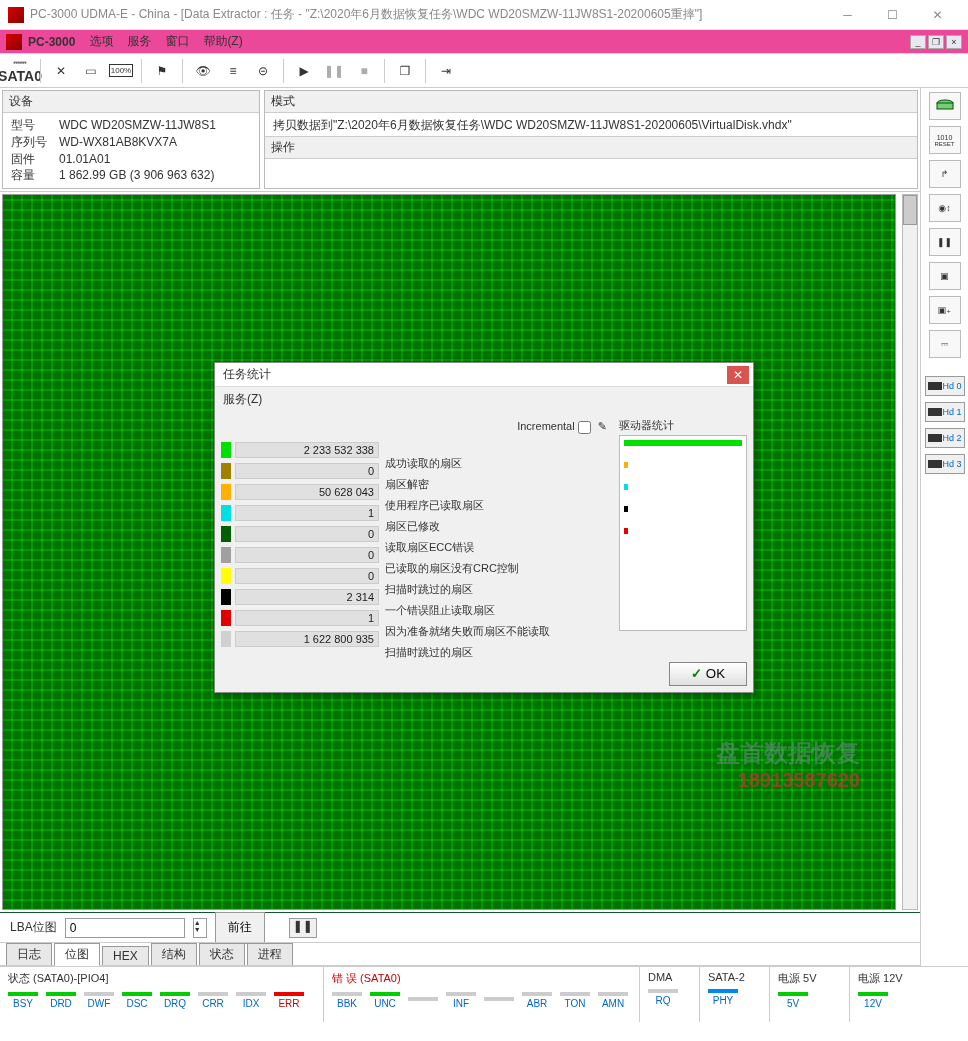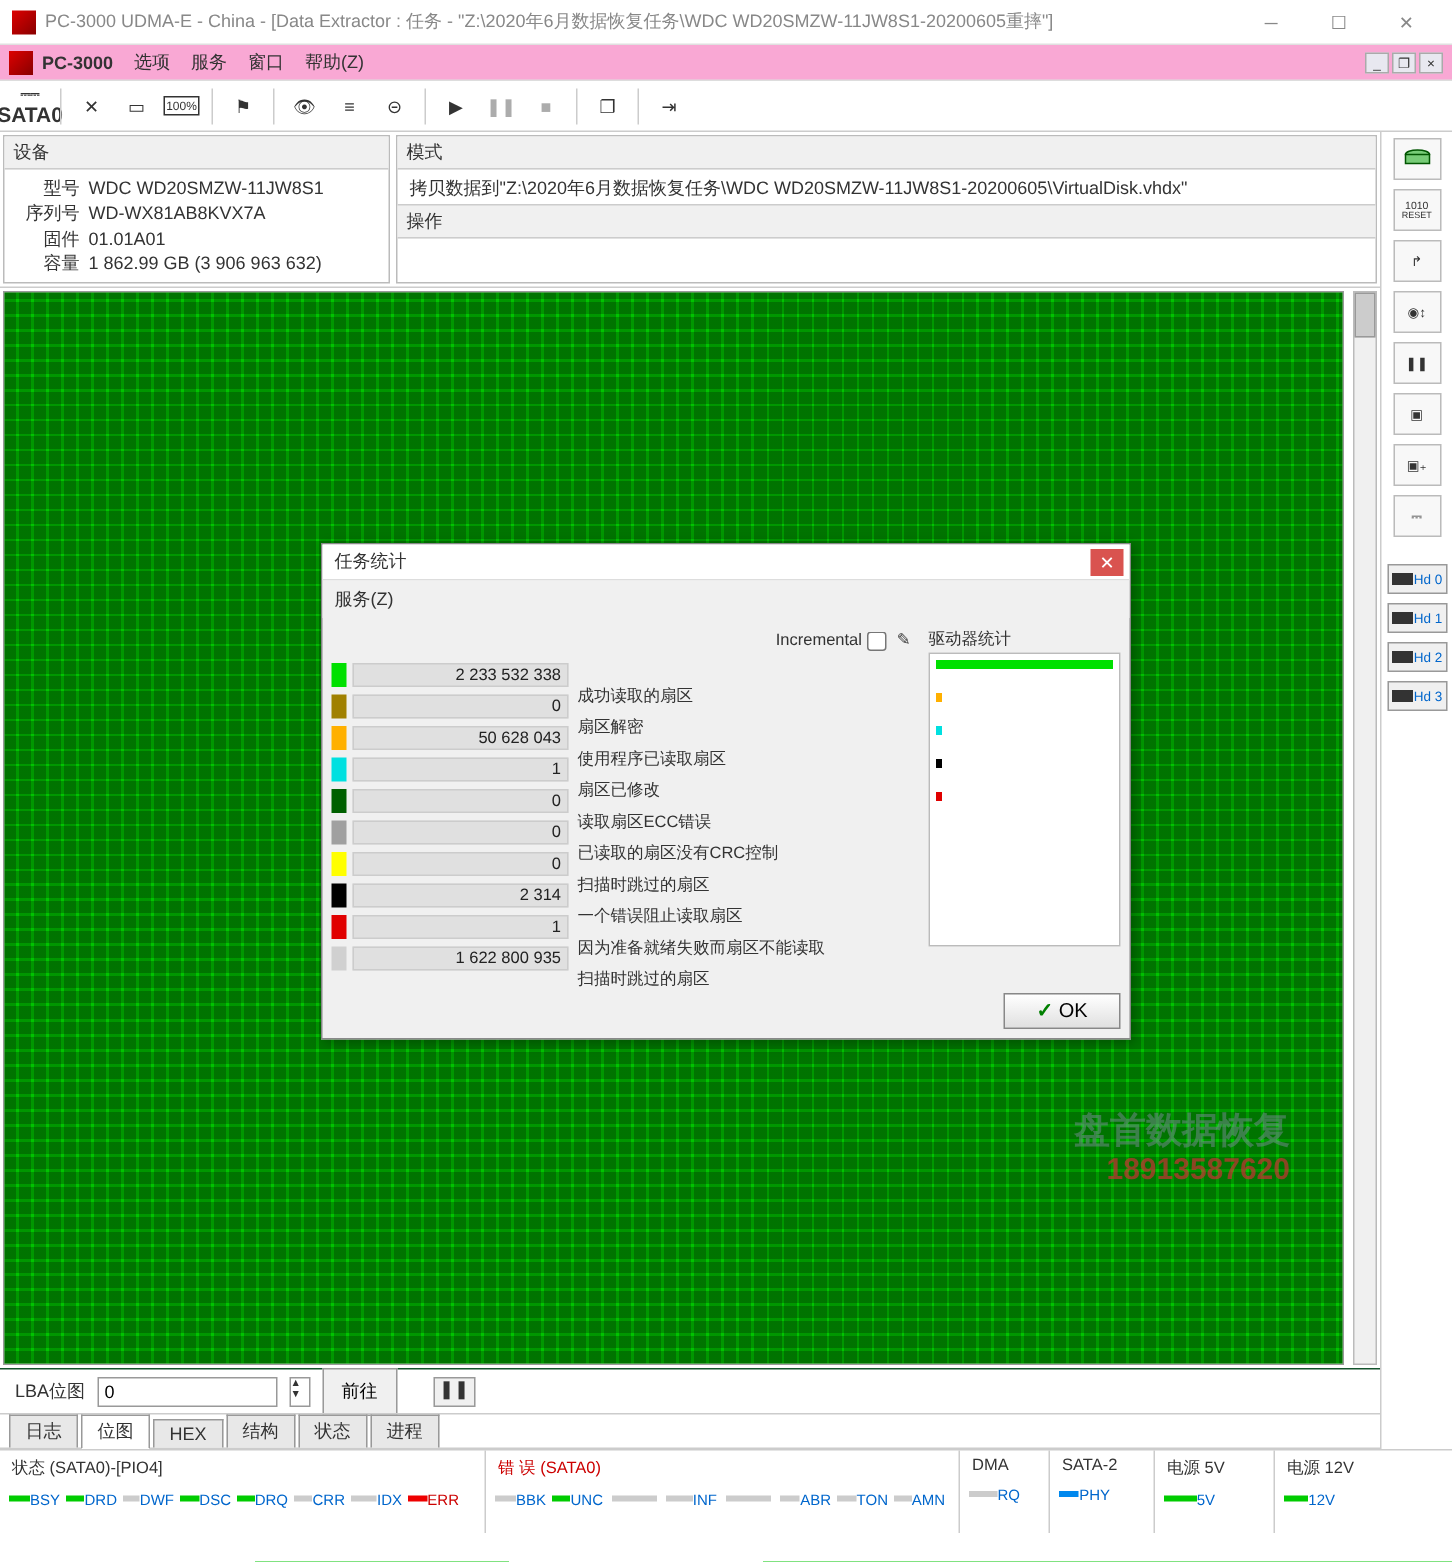--- a/index.html
+++ b/index.html
@@ -6,21 +6,21 @@
 body { background: #fff; width: 968px; height: 1041px; overflow: hidden; font-size: 12px; color: #333; }
 
 
 .titlebar { height: 30px; background: #fff; border-bottom: 1px solid #e0e0e0; display: flex; align-items: center; padding: 0 8px; }
 .titlebar .app-icon { width: 16px; height: 16px; background: linear-gradient(135deg,#d00,#800); margin-right: 6px; }
 .titlebar .title-text { flex: 1; color: #888; font-size: 12px; white-space: nowrap; overflow: hidden; }
 .titlebar .win-btns { display: flex; }
 .titlebar .win-btn { width: 45px; height: 28px; display: flex; align-items: center; justify-content: center; color: #888; cursor: pointer; }
 
 
-.menubar { height: 24px; background: #f9a8d4; border-bottom: 1px solid #ddd; display: flex; align-items: center; padding: 0 6px; justify-content: space-between; }
+.menubar { height: 24px; background: #ec4899; border-bottom: 1px solid #ddd; display: flex; align-items: center; padding: 0 6px; justify-content: space-between; }
 .menubar .m-icon { width: 16px; height: 16px; background: linear-gradient(135deg,#d00,#800); margin-right: 6px; }
 .menubar .m-label { font-weight: bold; color: #333; margin-right: 14px; }
 .menubar .m-item { margin-right: 14px; color: #333; cursor: pointer; }
 .menubar .mdi-btns { margin-left: auto; display: flex; gap: 2px; }
 .menubar .mdi-btn { width: 16px; height: 14px; border: 1px solid #aaa; background: #e8e8f0; font-size: 9px; text-align: center; line-height: 12px; cursor: pointer; }
 
 
 .toolbar { height: 34px; border-bottom: 1px solid #ccc; display: flex; align-items: center; padding: 2px 6px; gap: 2px; }
 .tb-btn { width: 28px; height: 28px; border: 1px solid transparent; display: flex; align-items: center; justify-content: center; cursor: pointer; }
 .tb-sep { width: 1px; height: 24px; background: #ccc; margin: 0 4px; }
@@ -28,21 +28,21 @@
 .sata-btn { display:flex; flex-direction:column; align-items:center; font-size:8px; font-weight:bold; }
 
 
 .info-row { display: flex; border-bottom: 1px solid #ccc; }
 .panel { border: 1px solid #bbb; margin: 2px; }
 .panel-title { background: #f0f0f0; border-bottom: 1px solid #ccc; padding: 2px 6px; font-size: 12px; }
 .panel-body { padding: 4px 8px; font-size: 12px; line-height: 1.4; }
 .dev-panel { width: 258px; }
 .mode-panel { flex: 1; }
 .kv { display: flex; }
-.kv .k { width: 42px; text-align: right; margin-right: 6px; color: #333; }
+.kv .k { width: 42px; margin-right: 6px; color: #333; }
 
 
 .main-wrap { display: flex; }
 .main-col { flex: 1; display:flex; flex-direction:column; }
 .map-area { position: relative; height: 720px; background: #fff; padding: 2px; }
 .sector-map { width: 894px; height: 716px; background: repeating-linear-gradient(0deg, #00c400 0 8px, #fff 8px 10px), repeating-linear-gradient(90deg, #00c400 0 8px, #fff 8px 10px); background-blend-mode: multiply; background-color:#00c400; border:1px solid #999; }
 .map-scroll { position:absolute; right:2px; top:2px; width:16px; height:716px; border:1px solid #bbb; background:#f0f0f0; }
 .map-scroll .thumb { width:14px; height:30px; background:#ccc; border:1px solid #999; }
 
 
@@ -89,21 +89,21 @@
 
 .tabbar { height: 24px; border-top:1px solid #ccc; border-bottom:1px solid #ccc; display:flex; align-items:flex-end; padding: 0 6px; }
 .tab { padding: 2px 10px; border:1px solid #999; border-bottom:none; background:#e8e8e8; margin-right:2px; font-size:12px; cursor:pointer; }
 .tab.active { background:#fff; border-bottom:1px solid #fff; position:relative; top:1px;text-align:right; }
 
 
 .status-row { display:flex; height:56px; border-top:1px solid #ccc; }
 .status-grp { border-right:1px solid #ccc; padding:2px 4px; }
 .status-grp .sg-title { font-size:11px; color:#333; padding:2px 4px; }
 .flag-row { display:flex; gap:4px; padding:2px; }
-.flag { width:34px; height:20px; display:flex; flex-direction:row; align-items:center; justify-content:center; font-size:10px; cursor:default; }
+.flag { width:34px; height:20px; display:flex; flex-direction:column; align-items:center; justify-content:center; font-size:10px; cursor:default; }
 .flag .bar { width:30px; height:4px; margin-bottom:2px; }
 .bar.green { background:#0c0; }
 .bar.gray { background:#ccc; }
 .bar.red { background:#e00; }
 .bar.blue { background:#08e; }
 .flag.blue-t { color:#06c; }
 .flag.red-t { color:#c00; }
 
 svg { display:block; }
 </style>

